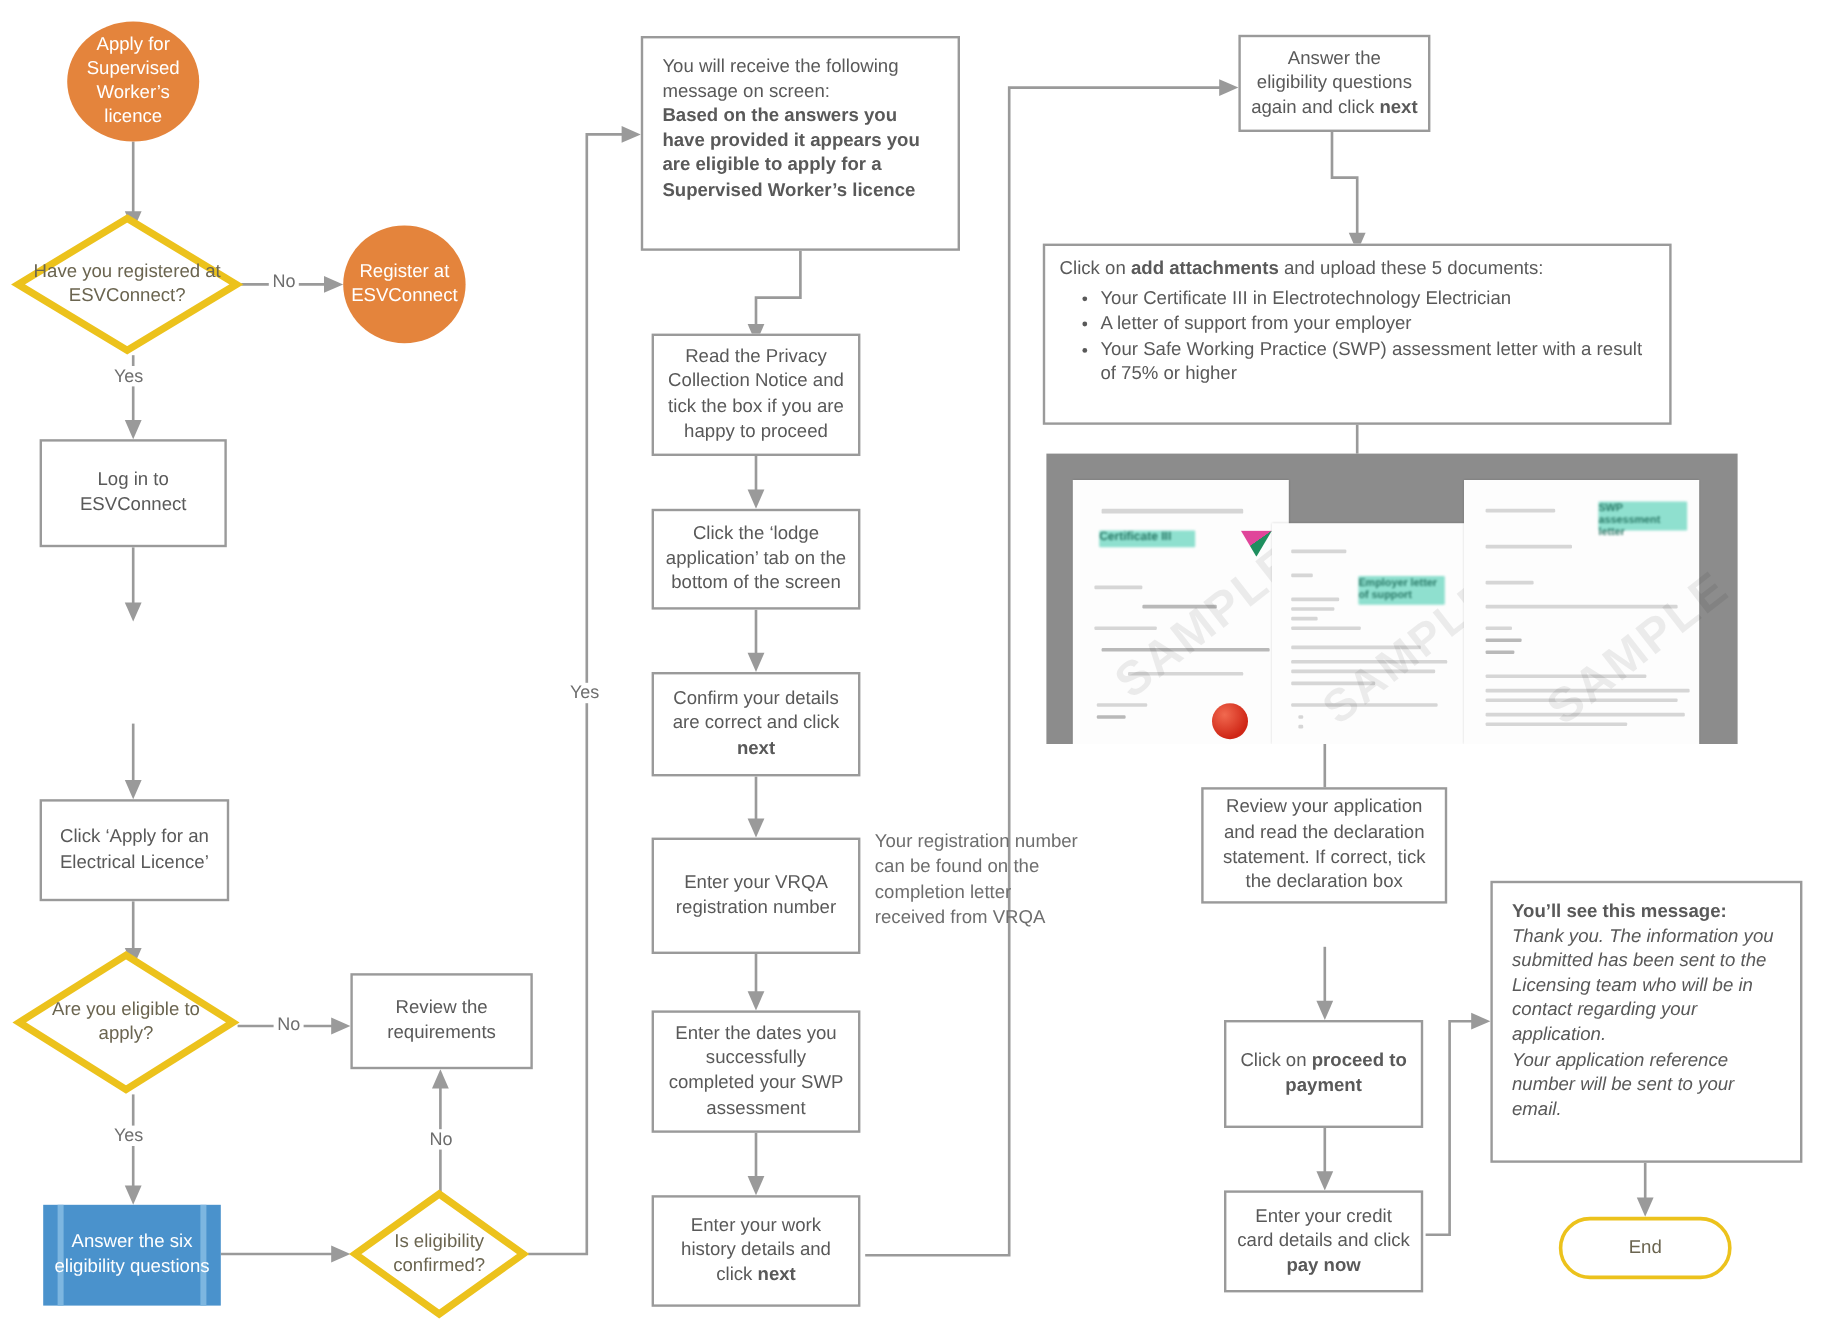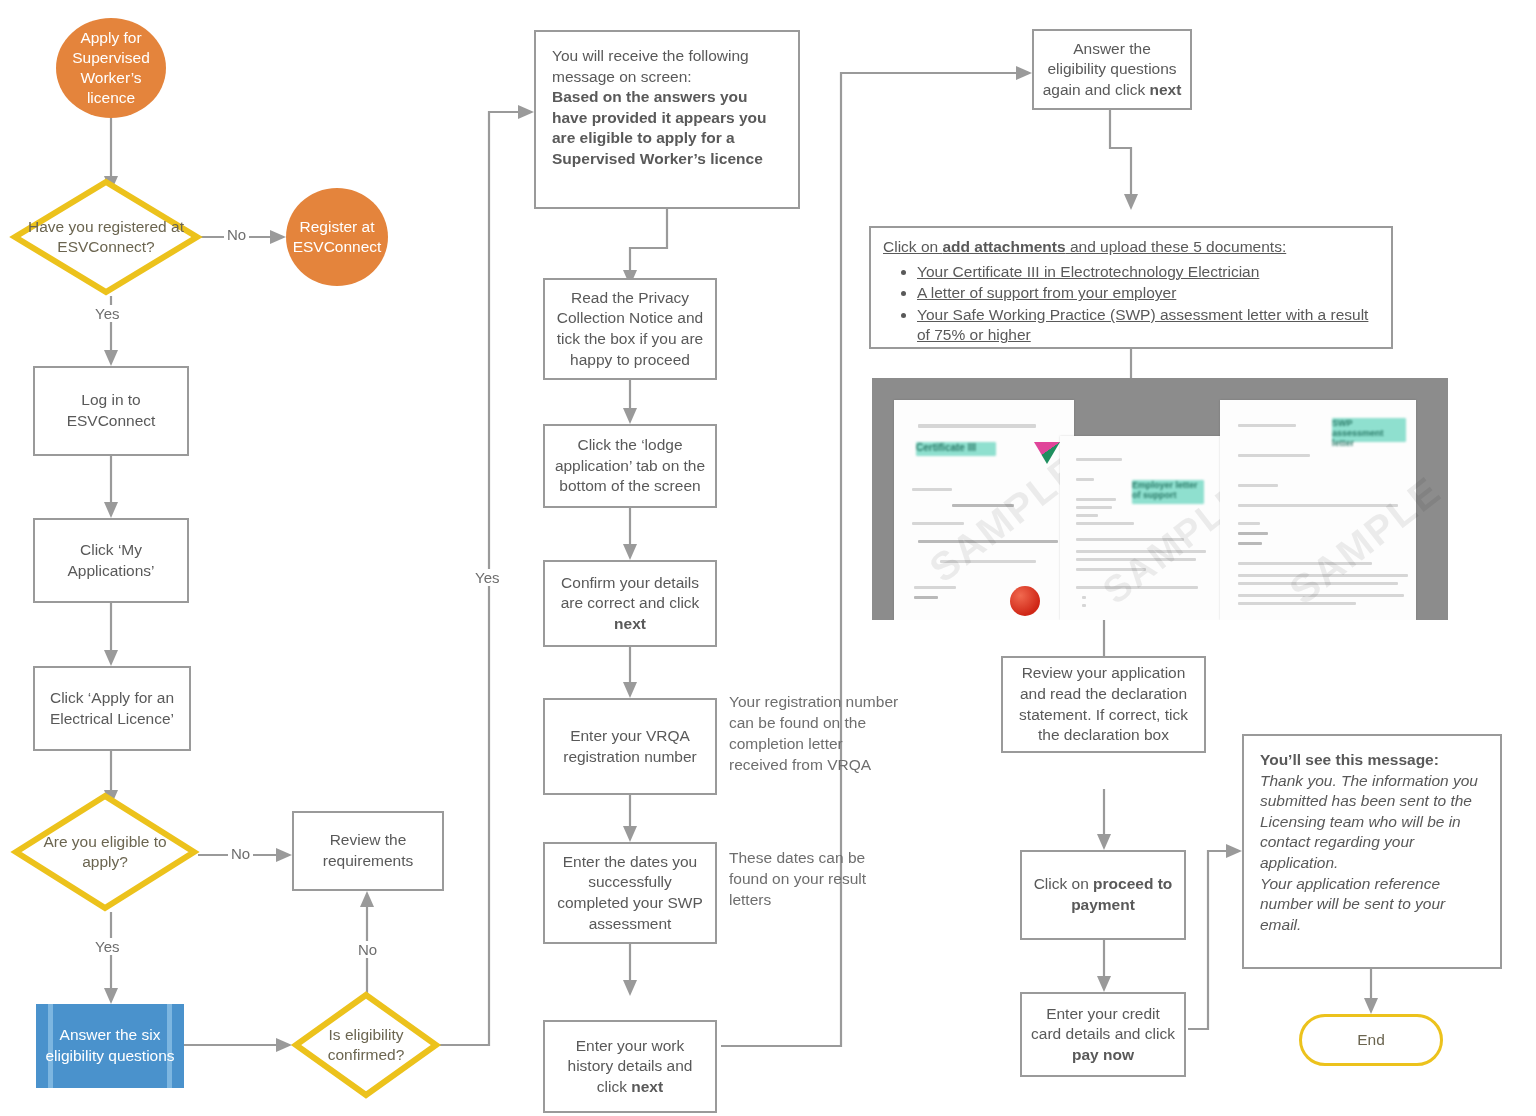--- a/index.html
+++ b/index.html
@@ -149,23 +149,20 @@
   </div>
 
   <div class="node circle" style="left:286px;top:188px;width:102px;height:98px;">
     <span>Register at ESVConnect</span>
   </div>
 
   <div class="node rect" style="left:33px;top:366px;width:156px;height:90px;">
     <span>Log in to ESVConnect</span>
   </div>
 
-  <div class="node rect" style="left:33px;top:518px;width:156px;height:85px;">
-    <span>Click ‘My Applications’</span>
-  </div>
 
   <div class="node rect" style="left:33px;top:666px;width:158px;height:85px;">
     <span>Click ‘Apply for an Electrical Licence’</span>
   </div>
 
   <div class="diamond-wrap" style="left:12px;top:792px;width:186px;height:120px;">
     <svg width="186" height="120" viewBox="0 0 186 120">
       <polygon points="93,4 182,60 93,116 4,60" fill="#ffffff" stroke="#ecc21c" stroke-width="6"></polygon>
     </svg>
     <div class="diamond-label">Are you eligible to apply?</div>
@@ -210,35 +207,34 @@
   </div>
 
   <div class="node rect" style="left:543px;top:698px;width:174px;height:97px;">
     <span>Enter your VRQA registration number</span>
   </div>
   <div class="note" style="left:729px;top:692px;width:175px;">Your registration number can be found on the completion letter received from VRQA</div>
 
   <div class="node rect" style="left:543px;top:842px;width:174px;height:102px;">
     <span>Enter the dates you successfully completed your SWP assessment</span>
   </div>
-  <div class="note" style="left:729px;top:848px;width:175px;">These dates can be found on your result letters</div>
-
-  <div class="node rect" style="left:543px;top:996px;width:174px;height:93px;margin-top:24px;">
+
+  <div class="node rect" style="left:543px;top:996px;width:174px;height:93px;">
     <span>
       <span>Enter your work history details and click </span><b>next</b>
     </span>
   </div>
 
   <div class="node rect" style="left:1032px;top:29px;width:160px;height:81px;">
     <span>
       <span>Answer the eligibility questions again and click </span><b>next</b>
     </span>
   </div>
 
-  <div class="node rect lefttext" style="left:869px;top:226px;width:524px;height:123px;padding:9px 12px;text-decoration:underline;">
+  <div class="node rect lefttext" style="left:869px;top:203px;width:524px;height:151px;padding:9px 12px;">
     <div style="width:100%;">
       <div>
         <span>Click on </span><b>add attachments</b><span> and upload these 5 documents:</span>
       </div>
       <ul class="doclist">
         <li>Your Certificate III in Electrotechnology Electrician</li>
         <li>A letter of support from your employer</li>
         <li>Your Safe Working Practice (SWP) assessment letter with a result of 75% or higher</li>
       </ul>
     </div>

